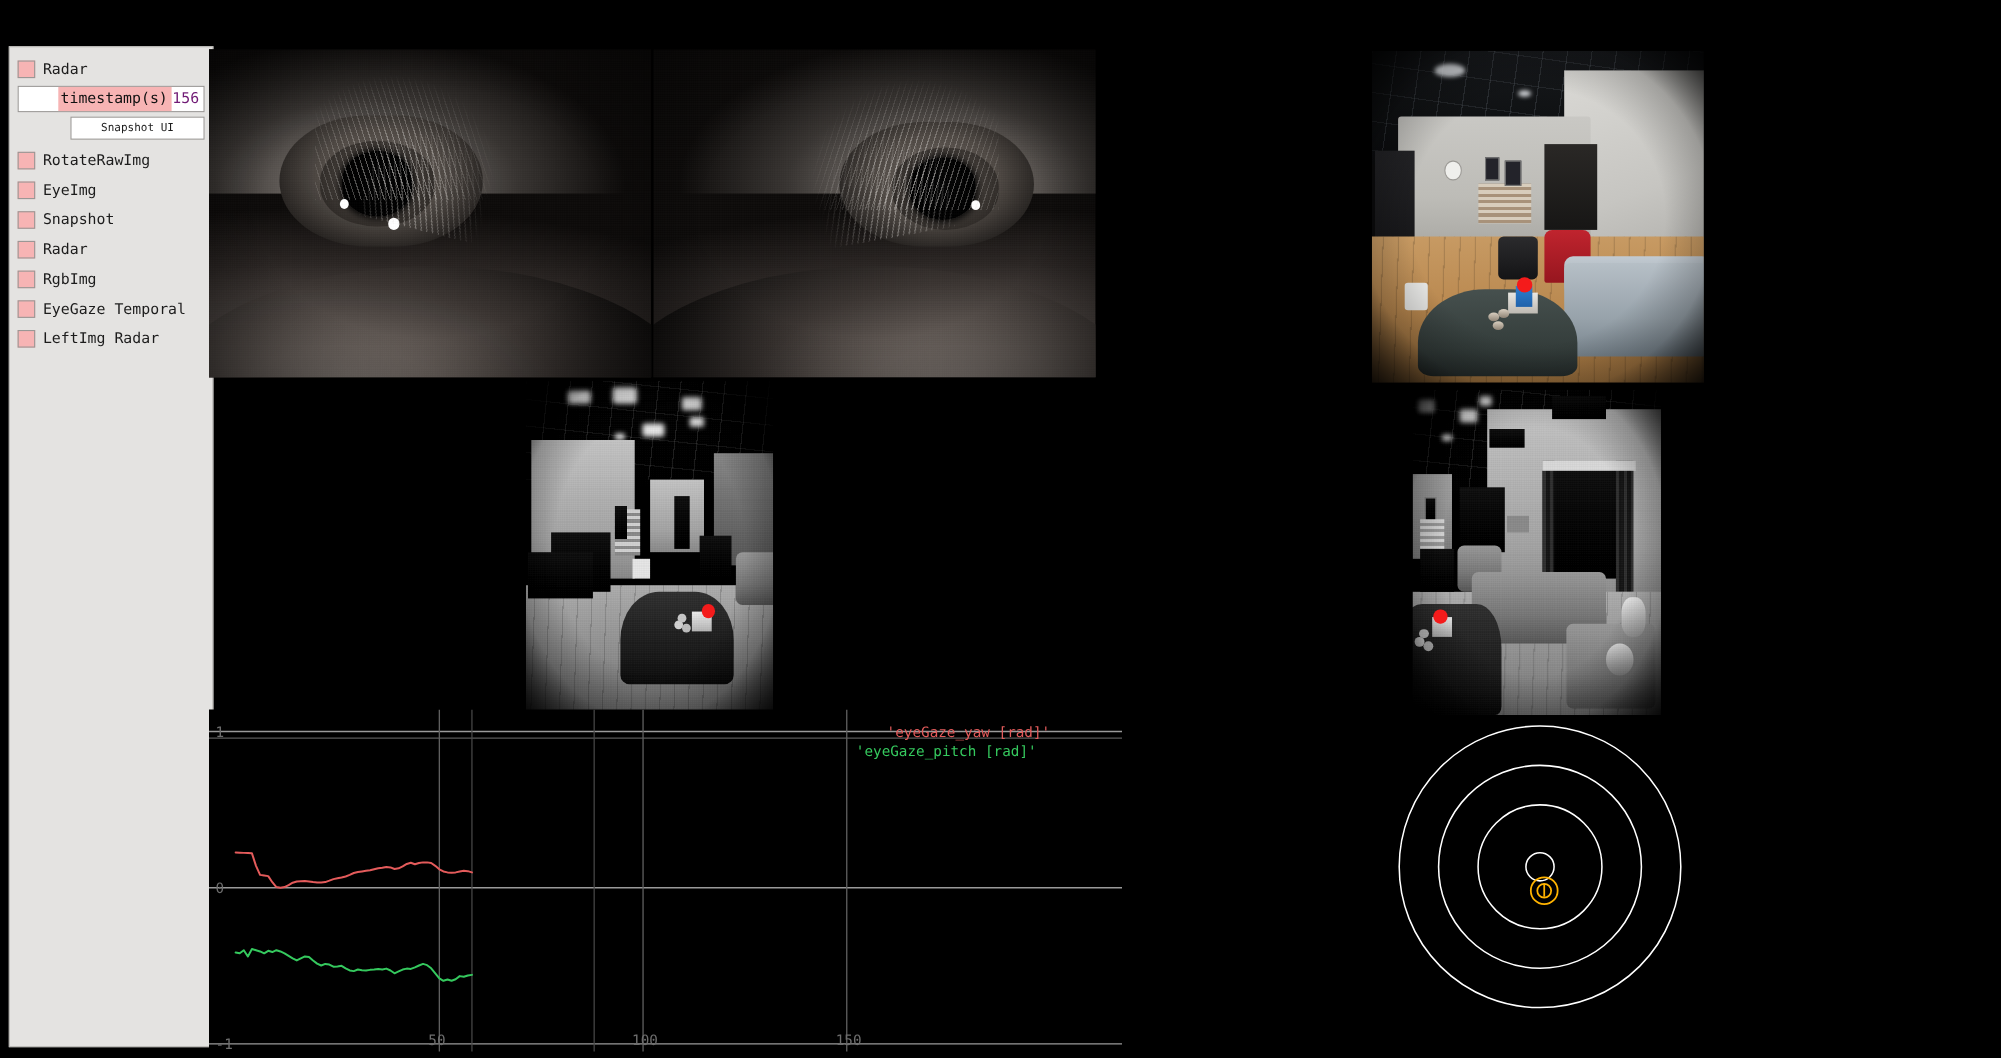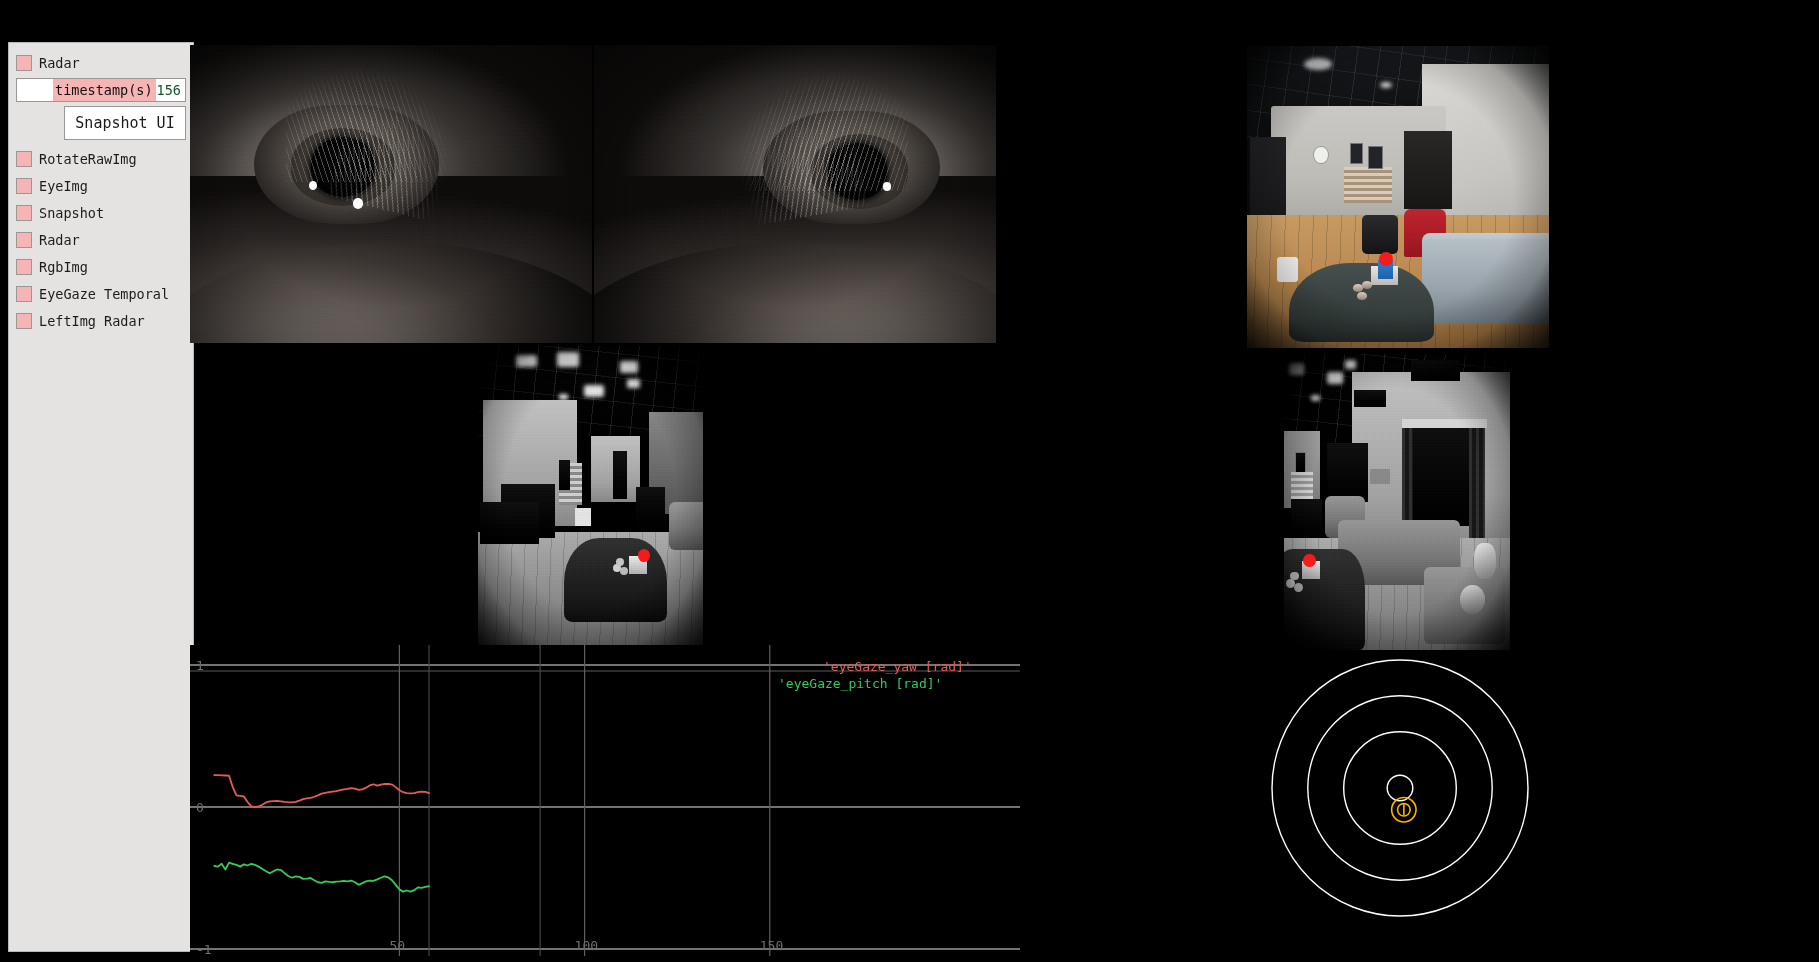--- a/index.html
+++ b/index.html
@@ -46,26 +46,26 @@
     display:flex;height:24px;margin:2px 0 4px 0;
     border:1px solid #9a9795;box-sizing:border-box;background:#fff;
     cursor:text;
   }
   .tsrow .tslabel{
     background:#f7b4b4;color:#111;font-size:13.5px;line-height:22px;
     padding:0 3px 0 2px;font-family:"DejaVu Sans Mono",monospace;margin-left:36px;
   }
   .tsrow .tsval{
     flex:1;text-align:right;font-size:13.5px;line-height:22px;
-    padding-right:4px;color:#14532d;font-family:"DejaVu Sans Mono",monospace;
+    padding-right:4px;color:#701a75;font-family:"DejaVu Sans Mono",monospace;
   }
   .snapbtn{
-    height:34px;border:1px solid #9a9795;background:#fff;box-sizing:border-box;
+    height:21px;border:1px solid #9a9795;background:#fff;box-sizing:border-box;
     display:flex;align-items:center;justify-content:center;cursor:pointer;
-    font-size:15px;color:#1c1c1c;font-family:"DejaVu Sans Mono",monospace;
+    font-size:10px;color:#1c1c1c;font-family:"DejaVu Sans Mono",monospace;
     margin-bottom:5px;
     margin-left:48px;
   }
 
   
   .eyepair{position:absolute;left:190px;top:45px;width:806px;height:298px;background:#000;}
   .eye{position:absolute;top:0;width:402px;height:298px;overflow:hidden;background:#000;}
   .eyeL{left:0;}
   .eyeR{left:404px;}
   .eyeimg{position:absolute;inset:0;}
@@ -420,21 +420,21 @@
         <line x1="394.5925925925926" y1="0" x2="394.5925925925926" y2="311" stroke="#5f5f5f" stroke-width="1.2"></line>
         <text x="384.5925925925926" y="305" fill="#6e6e6e" font-size="13" font-family="DejaVu Sans Mono, monospace">100</text>
         <line x1="579.7777777777778" y1="0" x2="579.7777777777778" y2="311" stroke="#5f5f5f" stroke-width="1.2"></line>
         <text x="569.7777777777778" y="305" fill="#6e6e6e" font-size="13" font-family="DejaVu Sans Mono, monospace">150</text>
         <line x1="239.03703703703704" y1="0" x2="239.03703703703704" y2="311" stroke="#4a4a4a" stroke-width="1.1"></line>
         <line x1="350.14814814814815" y1="0" x2="350.14814814814815" y2="311" stroke="#4a4a4a" stroke-width="1.1"></line>
         <polyline points="24.22222222222222,130.05 27.925925925925927,130.192 31.62962962962963,130.334 35.333333333333336,130.476 39.03703703703704,130.76 42.74074074074074,142.12 46.44444444444444,150.356 50.148148148148145,150.924 53.851851851851855,151.492 57.55555555555556,157.03 61.25925925925926,161.432 64.96296296296296,162 68.66666666666667,161.432 72.37037037037037,159.728 76.07407407407408,157.456 79.77777777777777,156.32 83.48148148148148,156.036 87.18518518518519,155.894 90.88888888888889,156.32 94.5925925925926,156.888 98.29629629629629,157.172 102,157.314 105.70370370370371,156.888 109.4074074074074,155.61 113.11111111111111,154.19 116.81481481481481,153.48 120.51851851851852,152.77 124.22222222222223,151.776 127.92592592592592,150.356 131.62962962962962,148.652 135.33333333333334,147.8 139.03703703703704,147.232 142.74074074074073,146.664 146.44444444444446,146.096 150.14814814814815,145.244 153.85185185185185,144.392 157.55555555555554,143.824 161.25925925925927,143.114 164.96296296296296,143.54 168.66666666666666,144.96 172.37037037037038,144.392 176.07407407407408,142.688 179.77777777777777,140.416 183.4814814814815,139.28 187.1851851851852,140.7 190.88888888888889,139.564 194.59259259259258,138.996 198.2962962962963,138.996 202,139.564 205.7037037037037,142.12 209.40740740740742,145.244 213.11111111111111,147.232 216.8148148148148,148.084 220.51851851851853,148.368 224.22222222222223,148.084 227.92592592592592,147.232 231.62962962962962,146.664 235.33333333333334,146.948 239.03703703703704,148.084" fill="none" stroke="#e45b5b" stroke-width="1.8" stroke-linejoin="round" stroke-linecap="round"></polyline>
         <polyline points="24.22222222222222,220.93 27.925925925925927,221.64 31.62962962962963,218.8 35.333333333333336,224.48 39.03703703703704,217.664 42.74074074074074,218.8 46.44444444444444,219.93599999999998 50.148148148148145,221.64 53.851851851851855,219.368 57.55555555555556,220.504 61.25925925925926,218.8 64.96296296296296,219.93599999999998 68.66666666666667,221.64 72.37037037037037,223.912 76.07407407407408,226.184 79.77777777777777,228.172 83.48148148148148,226.184 87.18518518518519,224.48 90.88888888888889,225.048 94.5925925925926,228.172 98.29629629629629,231.012 102,232.716 105.70370370370371,231.296 109.4074074074074,231.864 113.11111111111111,233.852 116.81481481481481,233.56799999999998 120.51851851851852,233 124.22222222222223,235.272 127.92592592592592,237.26 131.62962962962962,237.828 135.33333333333334,236.40800000000002 139.03703703703704,236.976 142.74074074074073,237.26 146.44444444444446,236.692 150.14814814814815,236.40800000000002 153.85185185185185,235.84 157.55555555555554,236.40800000000002 161.25925925925927,235.55599999999998 164.96296296296296,237.26 168.66666666666666,239.816 172.37037037037038,238.11200000000002 176.07407407407408,236.40800000000002 179.77777777777777,235.55599999999998 183.4814814814815,235.84 187.1851851851852,234.42000000000002 190.88888888888889,232.716 194.59259259259258,231.296 198.2962962962963,232.43200000000002 202,235.272 205.7037037037037,239.816 209.40740740740742,244.36 213.11111111111111,246.632 216.8148148148148,245.49599999999998 220.51851851851853,246.632 224.22222222222223,245.212 227.92592592592592,242.37199999999999 231.62962962962962,242.94 235.33333333333334,241.804 239.03703703703704,241.236" fill="none" stroke="#35c95e" stroke-width="1.8" stroke-linejoin="round" stroke-linecap="round"></polyline>
       </svg>
 
-    <div class="legend lg-yaw" style="left:633px;top:14px;">'eyeGaze_yaw [rad]'</div>
+    <div class="legend lg-yaw" style="left:616px;top:14px;">'eyeGaze_yaw [rad]'</div>
     <div class="legend lg-pitch" style="left:588px;top:31px;">'eyeGaze_pitch [rad]'</div>
   </div>
 
   <div class="radar">
     <svg id="radar-svg" width="290" height="270">
         <circle cx="145" cy="133" r="128.0" fill="none" stroke="#ffffff" stroke-width="1.4"></circle>
         <circle cx="145" cy="133" r="92.2" fill="none" stroke="#ffffff" stroke-width="1.4"></circle>
         <circle cx="145" cy="133" r="56.3" fill="none" stroke="#ffffff" stroke-width="1.4"></circle>
         <circle cx="145" cy="133" r="12.8" fill="none" stroke="#ffffff" stroke-width="1.4"></circle>
         <circle cx="148.84" cy="154.76" r="12.2" fill="none" stroke="#ffb300" stroke-width="1.6"></circle>

